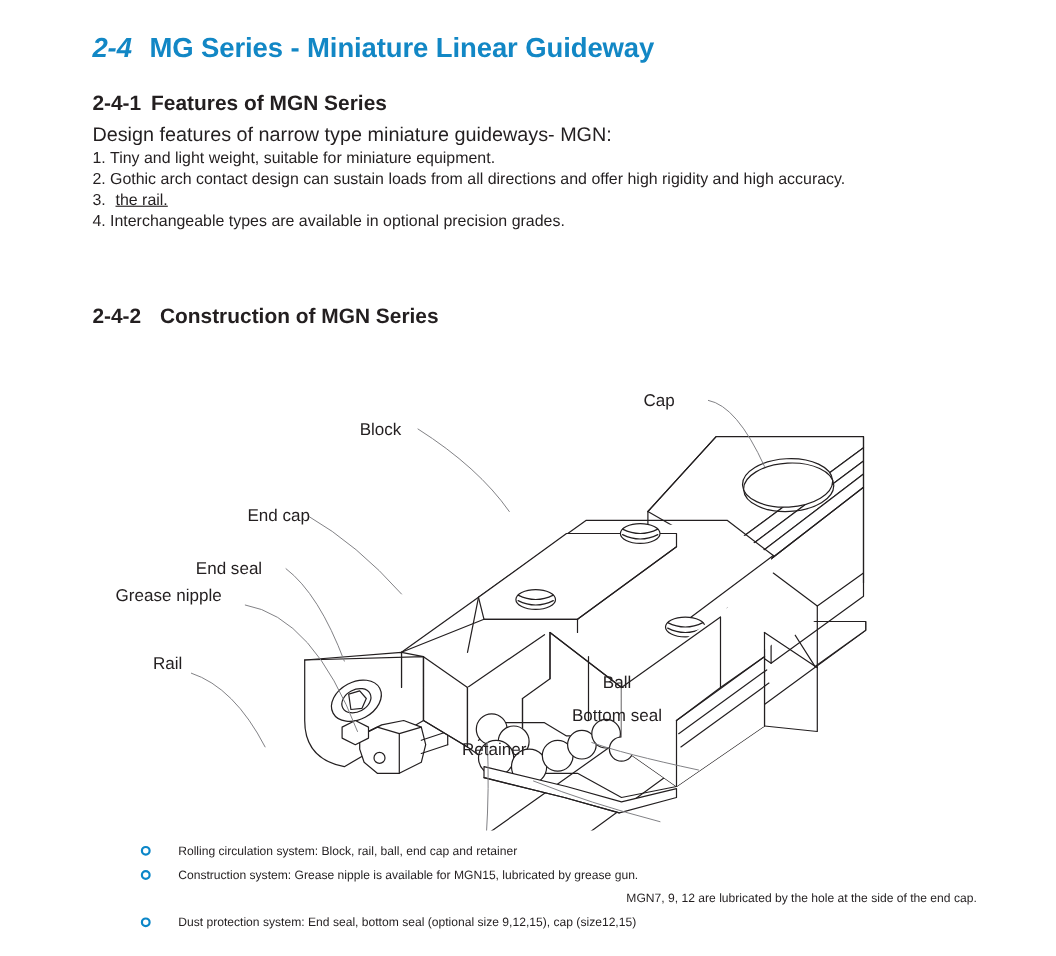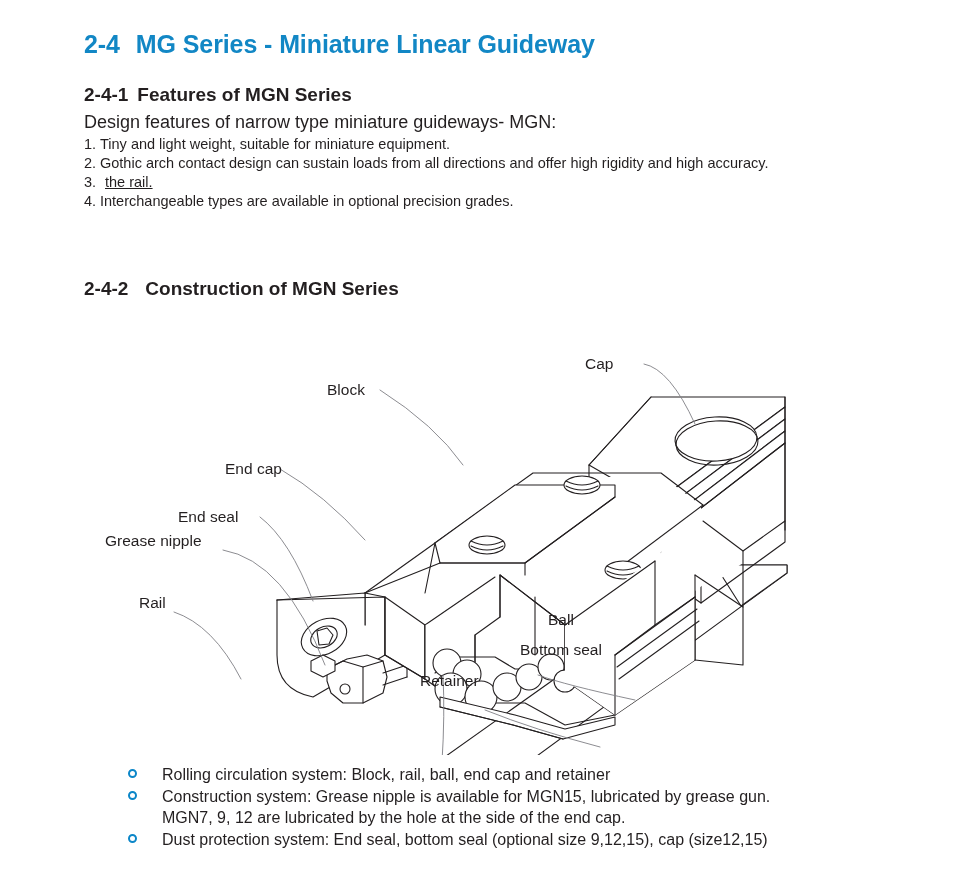--- a/index.html
+++ b/index.html
@@ -25,21 +25,21 @@
   .section-title {
     position: absolute;
     left: 84px;
     top: 30px;
     font-size: 25px;
     font-weight: bold;
     color: #1287c5;
     letter-spacing: -0.1px;
     white-space: nowrap;
   }
-  .section-title .num { margin-right: 16px; }
+  .section-title .num { margin-right: 16px; font-style: italic; }
 
   .sub-title {
     position: absolute;
     left: 84px;
     font-size: 19px;
     font-weight: bold;
     color: #231f20;
     white-space: nowrap;
   }
   #subtitle-1 { top: 84px; }
@@ -80,40 +80,40 @@
     padding-left: 5px;
     text-decoration: underline;
   }
 
   
   .bullet-list {
     position: absolute;
     left: 128px;
     top: 764px;
     width: 760px;
-    font-size: 16px;
+    font-size: 11px;
     line-height: 21px;
   }
   .bullet-item {
     display: flex;
     align-items: flex-start;
     margin-bottom: 1px;
   }
   .bullet-item .ring {
     flex: 0 0 auto;
     width: 9px;
     height: 9px;
     border: 2.2px solid #0b86c8;
     border-radius: 50%;
     margin-top: 5px;
     margin-right: 25px;
     box-sizing: border-box;
   }
   .bullet-item .btext { flex: 1 1 auto; }
-  .bullet-item .btext .cont2 { display: block; }
+  .bullet-item .btext .cont2 { display: block; text-align: right; }
 
   
   #diagram {
     position: absolute;
     left: 95px;
     top: 325px;
     width: 790px;
     height: 430px;
   }
   #diagram svg { display: block; }

